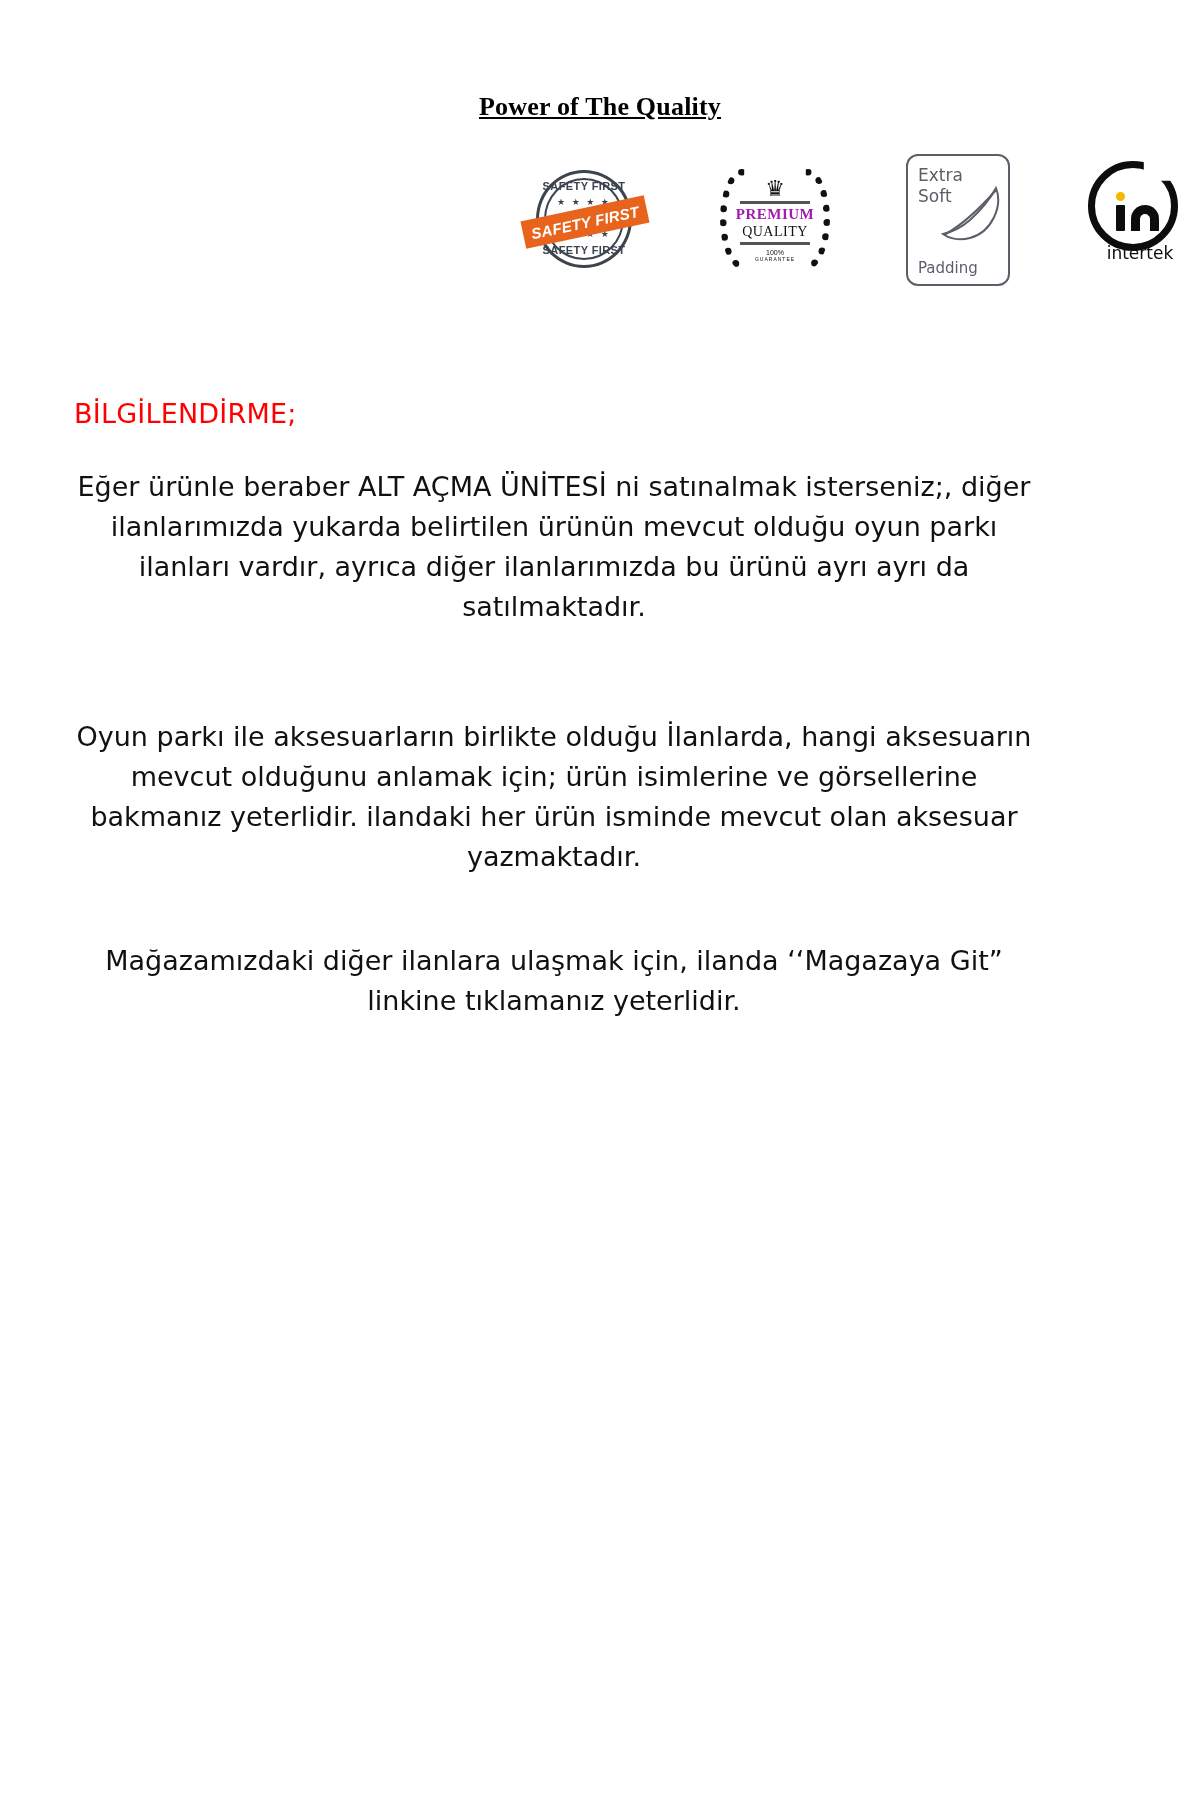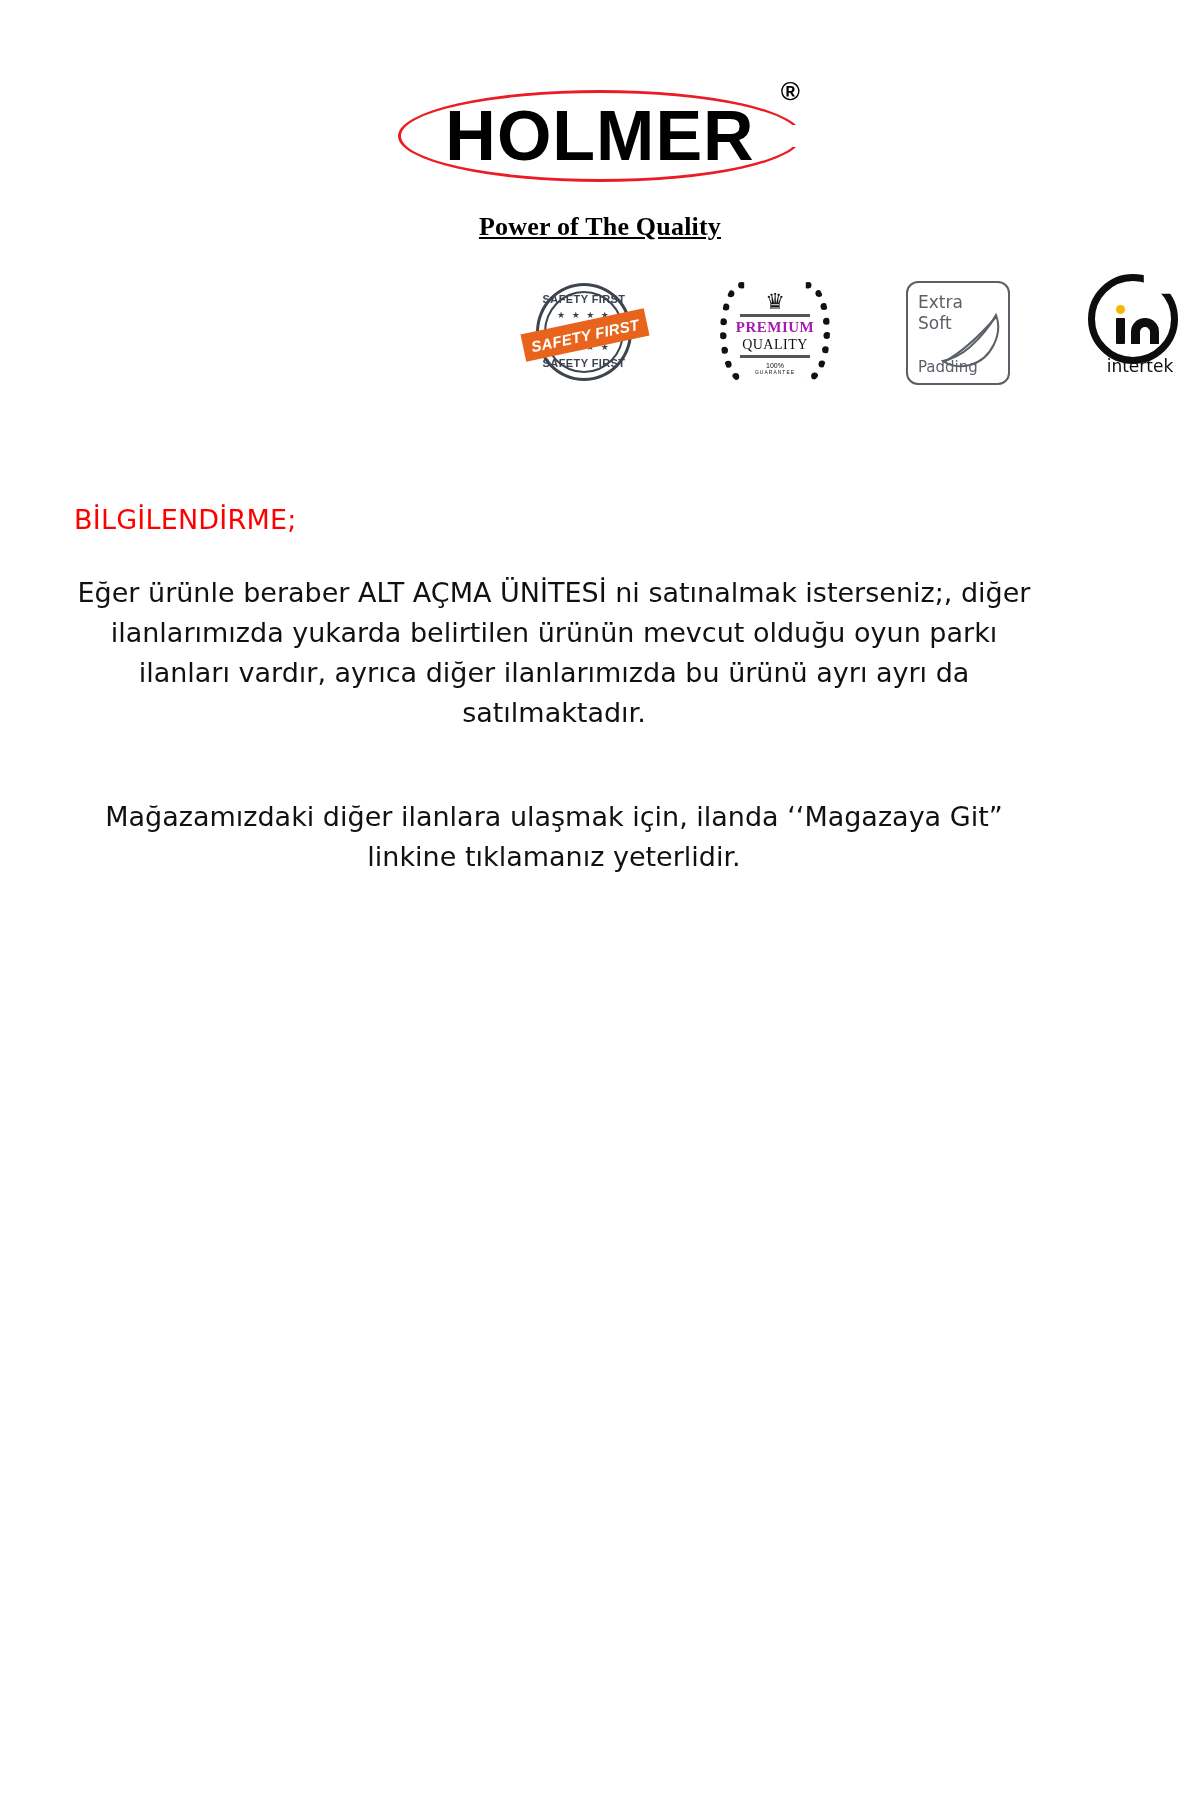--- a/index.html
+++ b/index.html
@@ -190,21 +190,21 @@
   .prem-sub {
     font-family: "Liberation Serif", serif;
     font-size: 14px; letter-spacing: 0.5px; color: #111; margin-top: 1px;
   }
   .prem-100 { font-size: 7px; color: #111; margin-top: 2px; }
   .prem-guarantee { font-size: 5px; color: #111; letter-spacing: 1px; }
 
   
   .badge-soft {
     width: 104px;
-    height: 104px;
+    height: 132px;
     border: 2px solid #5a5f68;
     border-radius: 12px;
     box-sizing: border-box;
     position: relative;
   }
   .soft-text {
     position: absolute;
     left: 10px; top: 9px;
     font-size: 17px;
     color: #5a5f68;
@@ -295,25 +295,20 @@
     text-align: center;
   }
   .para.gap-large { margin-top: 64px; }
   .para.gap-xl { margin-top: 90px; }
 </style>
 </head>
 <body>
 
 <div class="header">
 
-  <div class="logo-block">
-    <div class="logo-ellipse"></div>
-    <div class="logo-wordmark">HOLMER</div>
-    <div class="logo-reg">®</div>
-  </div>
 
   <div class="logo-tagline">Power of The Quality</div>
 
   <div class="badges">
 
     <div class="badge badge-safety">
       <div class="safety-ring"></div>
       <div class="safety-ring-inner"></div>
       <div class="safety-arc-top">SAFETY FIRST</div>
       <div class="safety-stars">★ ★ ★ ★</div>
@@ -357,14 +352,15 @@
       <div class="itk-n"></div>
       <div class="itk-word">intertek</div>
     </div>
 
   </div>
 </div>
 
 <div class="content">
   <div class="notice-title">BİLGİLENDİRME;</div>
   <p class="para">Eğer ürünle beraber ALT AÇMA ÜNİTESİ ni satınalmak isterseniz;, diğer ilanlarımızda  yukarda belirtilen ürünün mevcut olduğu oyun parkı ilanları vardır, ayrıca diğer ilanlarımızda bu ürünü ayrı ayrı da satılmaktadır.</p>
+  <p class="para gap-xl">Oyun parkı ile aksesuarların birlikte olduğu İlanlarda, hangi aksesuarın mevcut olduğunu anlamak için; ürün isimlerine ve görsellerine bakmanız yeterlidir. ilandaki her ürün isminde mevcut olan aksesuar yazmaktadır.</p>
   <p class="para gap-large">Mağazamızdaki diğer ilanlara ulaşmak için, ilanda ‘‘Magazaya Git” linkine tıklamanız yeterlidir.</p>
 </div>
 
 </body></html>

